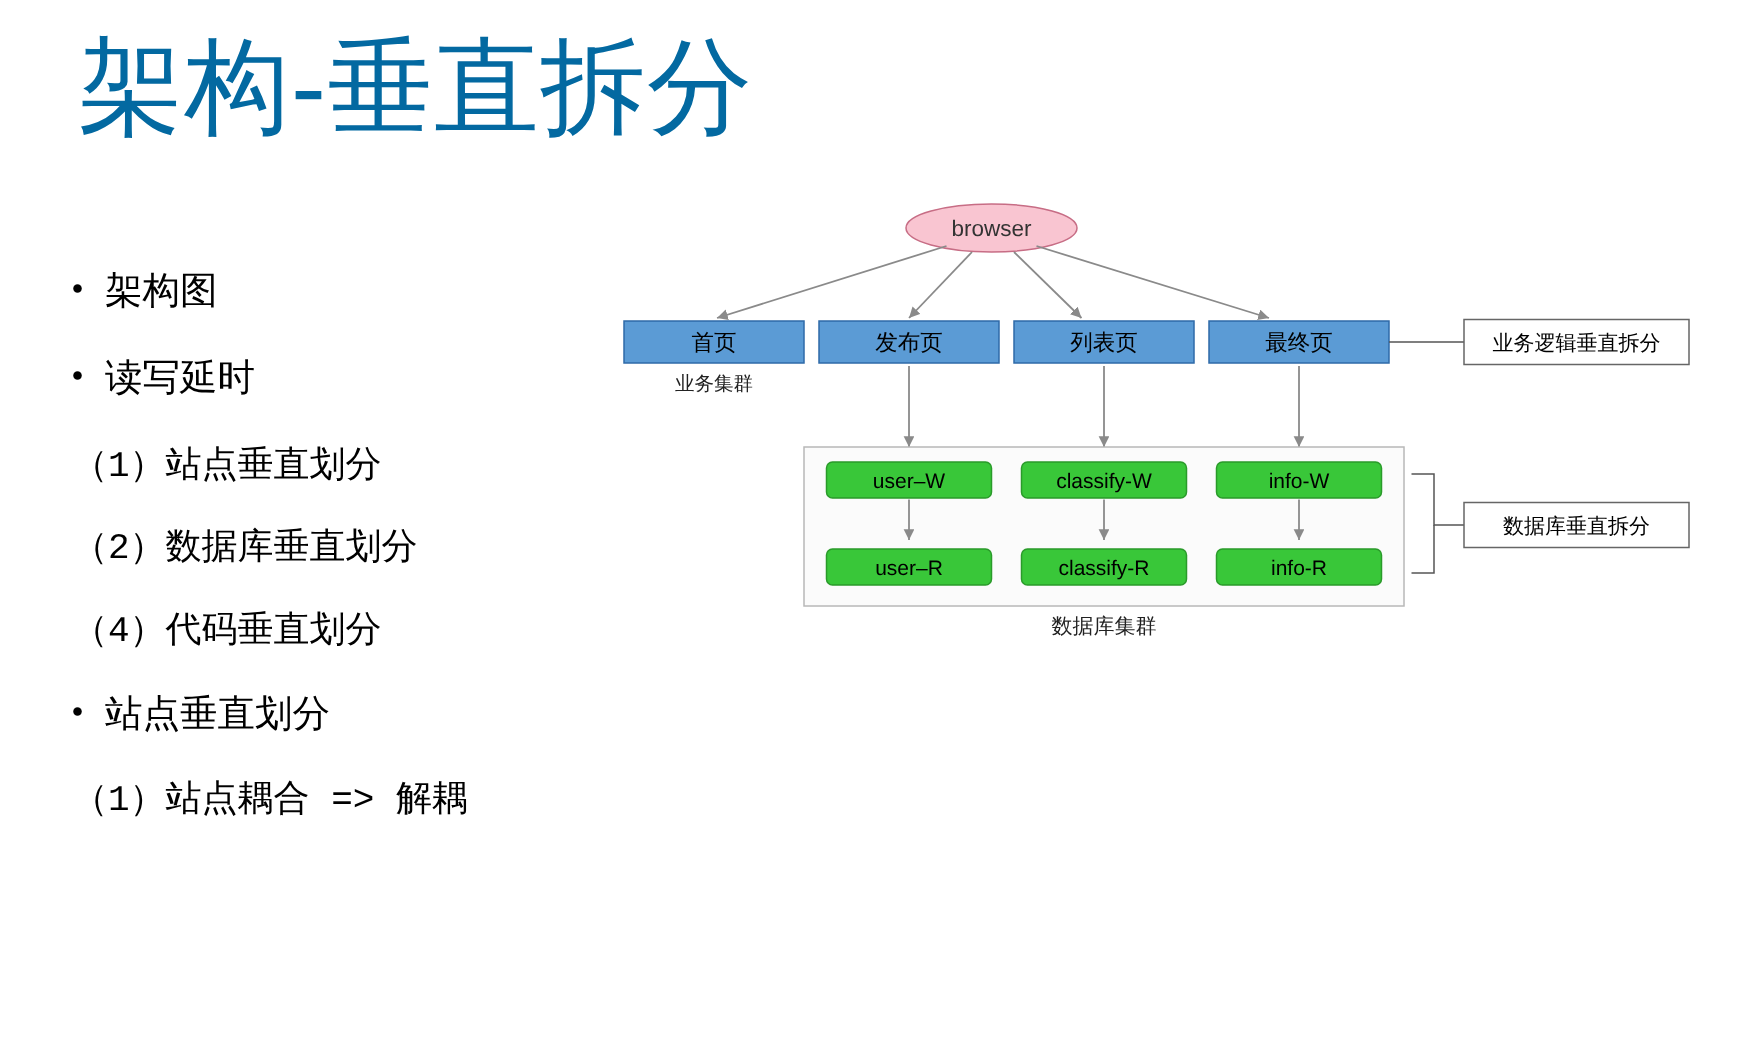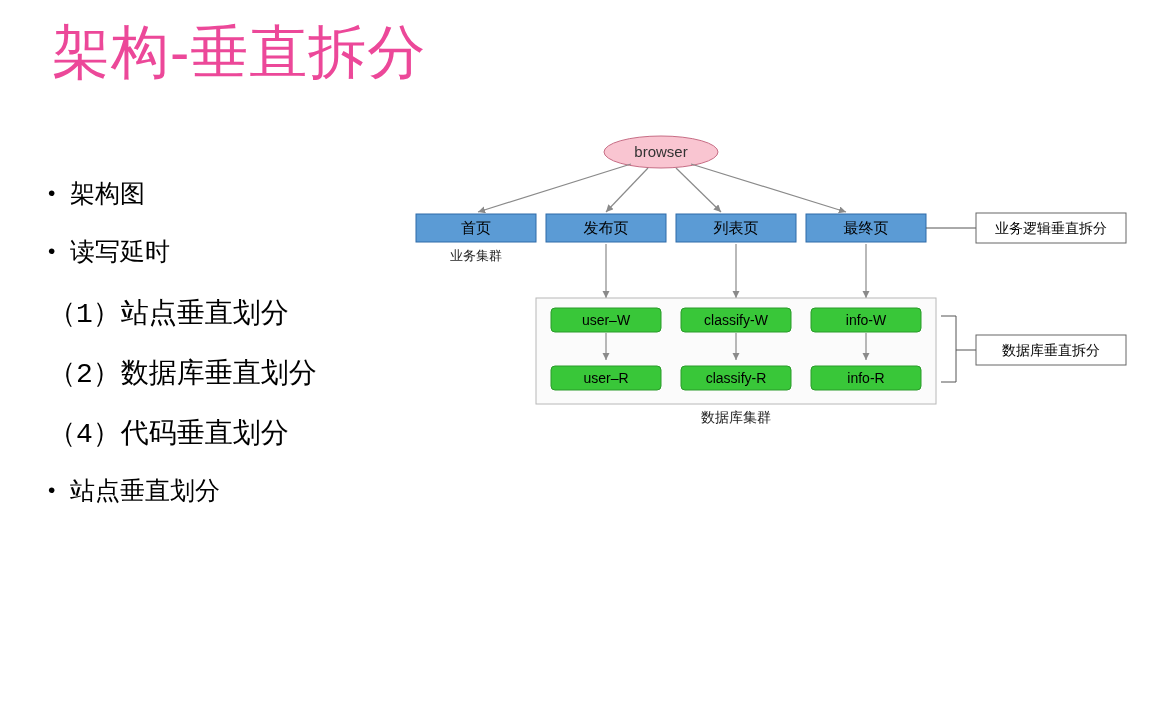--- a/index.html
+++ b/index.html
@@ -14,45 +14,45 @@
     color: #000000;
     position: relative;
     overflow: hidden;
   }
 
   
   .slide-title {
     position: absolute;
     left: 52px;
     top: 20px;
-    font-size: 58px;
+    font-size: 70px;
     font-weight: 400;
     letter-spacing: 1px;
-    color: #ec4899;
+    color: #0369a1;
     line-height: 1.1;
     white-space: nowrap;
   }
 
   
   .bullets {
     position: absolute;
     left: 48px;
     top: 180px;
     width: 470px;
   }
   .bullet-row {
     display: flex;
     align-items: flex-start;
     margin-bottom: 27px;
     font-size: 25px;
     line-height: 1.25;
   }
   .bullet-row.sub {
     margin-bottom: 25px;
-    font-size: 28px;
+    font-size: 24px;
   }
   .bullet-dot {
     width: 22px;
     flex: 0 0 22px;
     font-size: 21px;
     line-height: 1.25;
     text-align: left;
     color: #000;
   }
   .bullet-text {
@@ -107,20 +107,24 @@
   <div class="bullet-row sub">
     <span class="bullet-dot"></span>
     <span class="bullet-text">（4）代码垂直划分</span>
   </div>
 
   <div class="bullet-row">
     <span class="bullet-dot">•</span>
     <span class="bullet-text">站点垂直划分</span>
   </div>
 
+  <div class="bullet-row sub">
+    <span class="bullet-dot"></span>
+    <span class="bullet-text">（1）站点耦合 =&gt; 解耦</span>
+  </div>
 
 
 </div>
 
 <div class="diagram">
   <svg width="760" height="320" viewBox="0 0 760 320" xmlns="http://www.w3.org/2000/svg">
     <defs>
       <marker id="arrowGray" markerWidth="7" markerHeight="7" refX="6" refY="3" orient="auto">
         <path d="M0,0 L6,3 L0,6 z" fill="#8a8a8a"></path>
       </marker>

